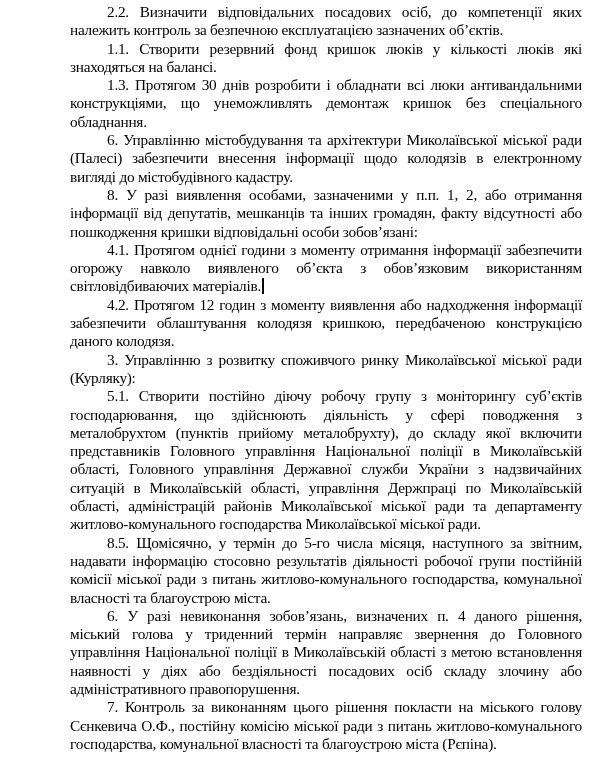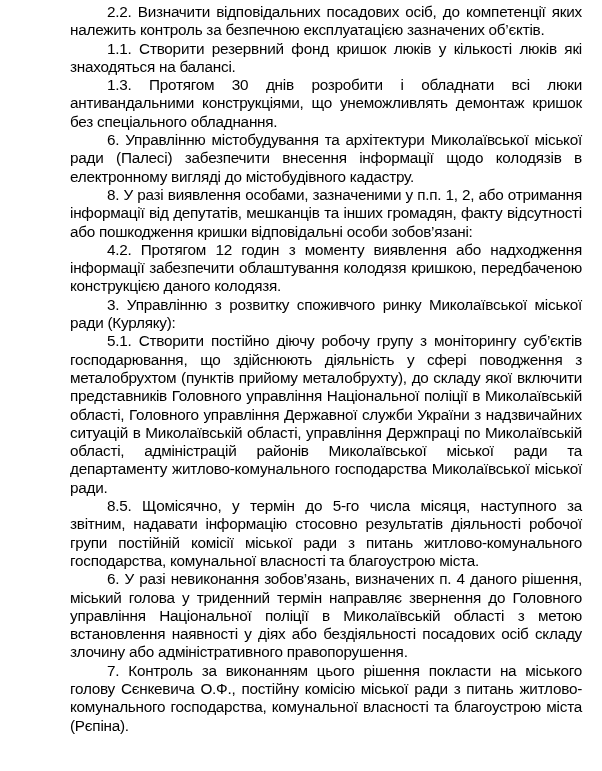--- a/index.html
+++ b/index.html
@@ -1,19 +1,19 @@
 <!DOCTYPE html>
 <html><head>
 <meta charset="utf-8">
 <style>
   html, body { margin: 0; padding: 0; background: #ffffff; }
   body { width: 602px; height: 771px; overflow: hidden; position: relative; }
   .page {
     position: absolute; left: 70px; top: 3px; width: 512px;
-    font-family: Liberation Sans, sans-serif;
+    font-family: Liberation Serif, serif;
     font-size: 15.3px;
     line-height: 18.3px;
     color: #000000;
     letter-spacing: -0.25px;
   }
   .para {
     margin: 0;
     text-indent: 37px;
     text-align: justify;
   }
@@ -27,19 +27,20 @@
 </style>
 </head>
 <body>
 
 <div class="page">
   <p class="para">2.2. Визначити відповідальних посадових осіб, до компетенції яких належить контроль за безпечною експлуатацією зазначених об’єктів.</p>
   <p class="para">1.1. Створити резервний фонд кришок люків у кількості люків які знаходяться на балансі.</p>
   <p class="para">1.3. Протягом 30 днів розробити і обладнати всі люки антивандальними конструкціями, що унеможливлять демонтаж кришок без спеціального обладнання.</p>
   <p class="para">6. Управлінню містобудування та архітектури Миколаївської міської ради (Палесі) забезпечити внесення інформації щодо колодязів в електронному вигляді до містобудівного кадастру.</p>
   <p class="para">8. У разі виявлення особами, зазначеними у п.п. 1, 2, або отримання інформації від депутатів, мешканців та інших громадян, факту відсутності або пошкодження кришки відповідальні особи зобов’язані:</p>
+  <p class="para"><span>4.1. Протягом однієї години з моменту отримання інформації забезпечити огорожу навколо виявленого об’єкта з обов’язковим використанням світловідбиваючих матеріалів.</span><span class="caret"></span></p>
   <p class="para">4.2. Протягом 12 годин з моменту виявлення або надходження інформації забезпечити облаштування колодязя кришкою, передбаченою конструкцією даного колодязя.</p>
   <p class="para">3. Управлінню з розвитку споживчого ринку Миколаївської міської ради (Курляку):</p>
   <p class="para">5.1. Створити постійно діючу робочу групу з моніторингу суб’єктів господарювання, що здійснюють діяльність у сфері поводження з металобрухтом (пунктів прийому металобрухту), до складу якої включити представників Головного управління Національної поліції в Миколаївській області, Головного управління Державної служби України з надзвичайних ситуацій в Миколаївській області, управління Держпраці по Миколаївській області, адміністрацій районів Миколаївської міської ради та департаменту житлово-комунального господарства Миколаївської міської ради.</p>
   <p class="para">8.5. Щомісячно, у термін до 5-го числа місяця, наступного за звітним, надавати інформацію стосовно результатів діяльності робочої групи постійній комісії міської ради з питань житлово-комунального господарства, комунальної власності та благоустрою міста.</p>
   <p class="para">6. У разі невиконання зобов’язань, визначених п. 4 даного рішення, міський голова у триденний термін направляє звернення до Головного управління Національної поліції в Миколаївській області з метою встановлення наявності у діях або бездіяльності посадових осіб складу злочину або адміністративного правопорушення.</p>
   <p class="para">7. Контроль за виконанням цього рішення покласти на міського голову Сєнкевича О.Ф., постійну комісію міської ради з питань житлово-комунального господарства, комунальної власності та благоустрою міста (Рєпіна).</p>
 </div>
 
 </body></html>

